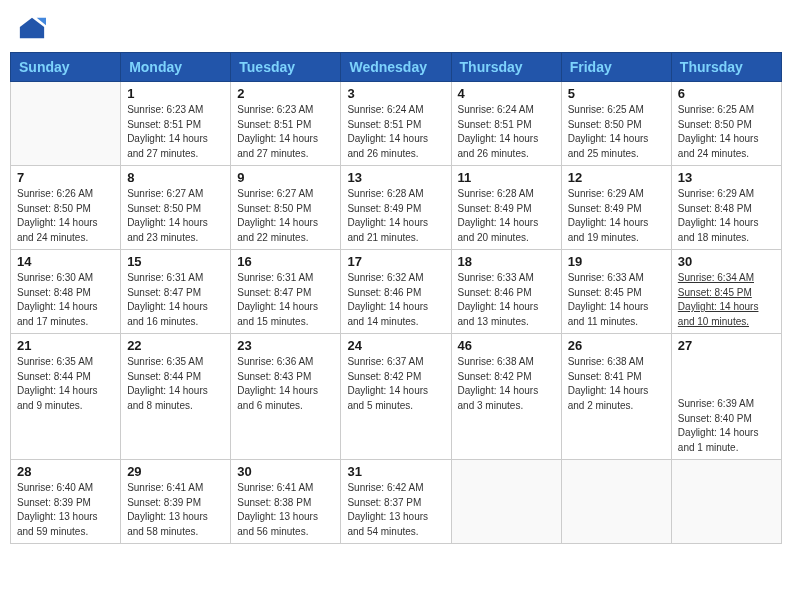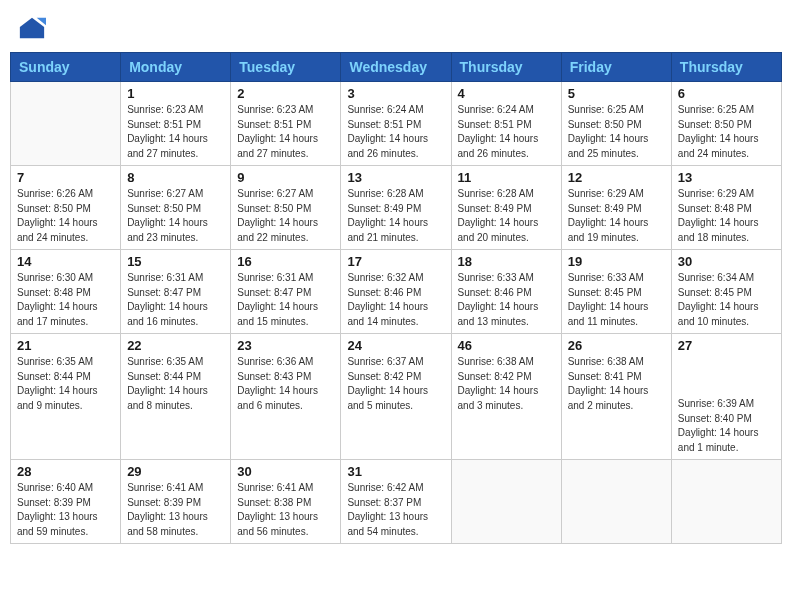--- a/index.html
+++ b/index.html
@@ -259,21 +259,21 @@
         </td>
         <td>
           <span class="day-number">19</span>
           <div class="day-info" style="white-space: pre-line;">Sunrise: 6:33 AM
 Sunset: 8:45 PM
 Daylight: 14 hours
 and 11 minutes.</div>
         </td>
         <td>
           <span class="day-number">30</span>
-          <div class="day-info" style="white-space: pre-line;">Sunrise: 6:34 AM
+          <div class="day-info" style="white-space: pre-line; text-decoration: underline;">Sunrise: 6:34 AM
 Sunset: 8:45 PM
 Daylight: 14 hours
 and 10 minutes.</div>
         </td>
       </tr>
       <tr class="week-row">
         <td>
           <span class="day-number">21</span>
           <div class="day-info" style="white-space: pre-line;">Sunrise: 6:35 AM
 Sunset: 8:44 PM

